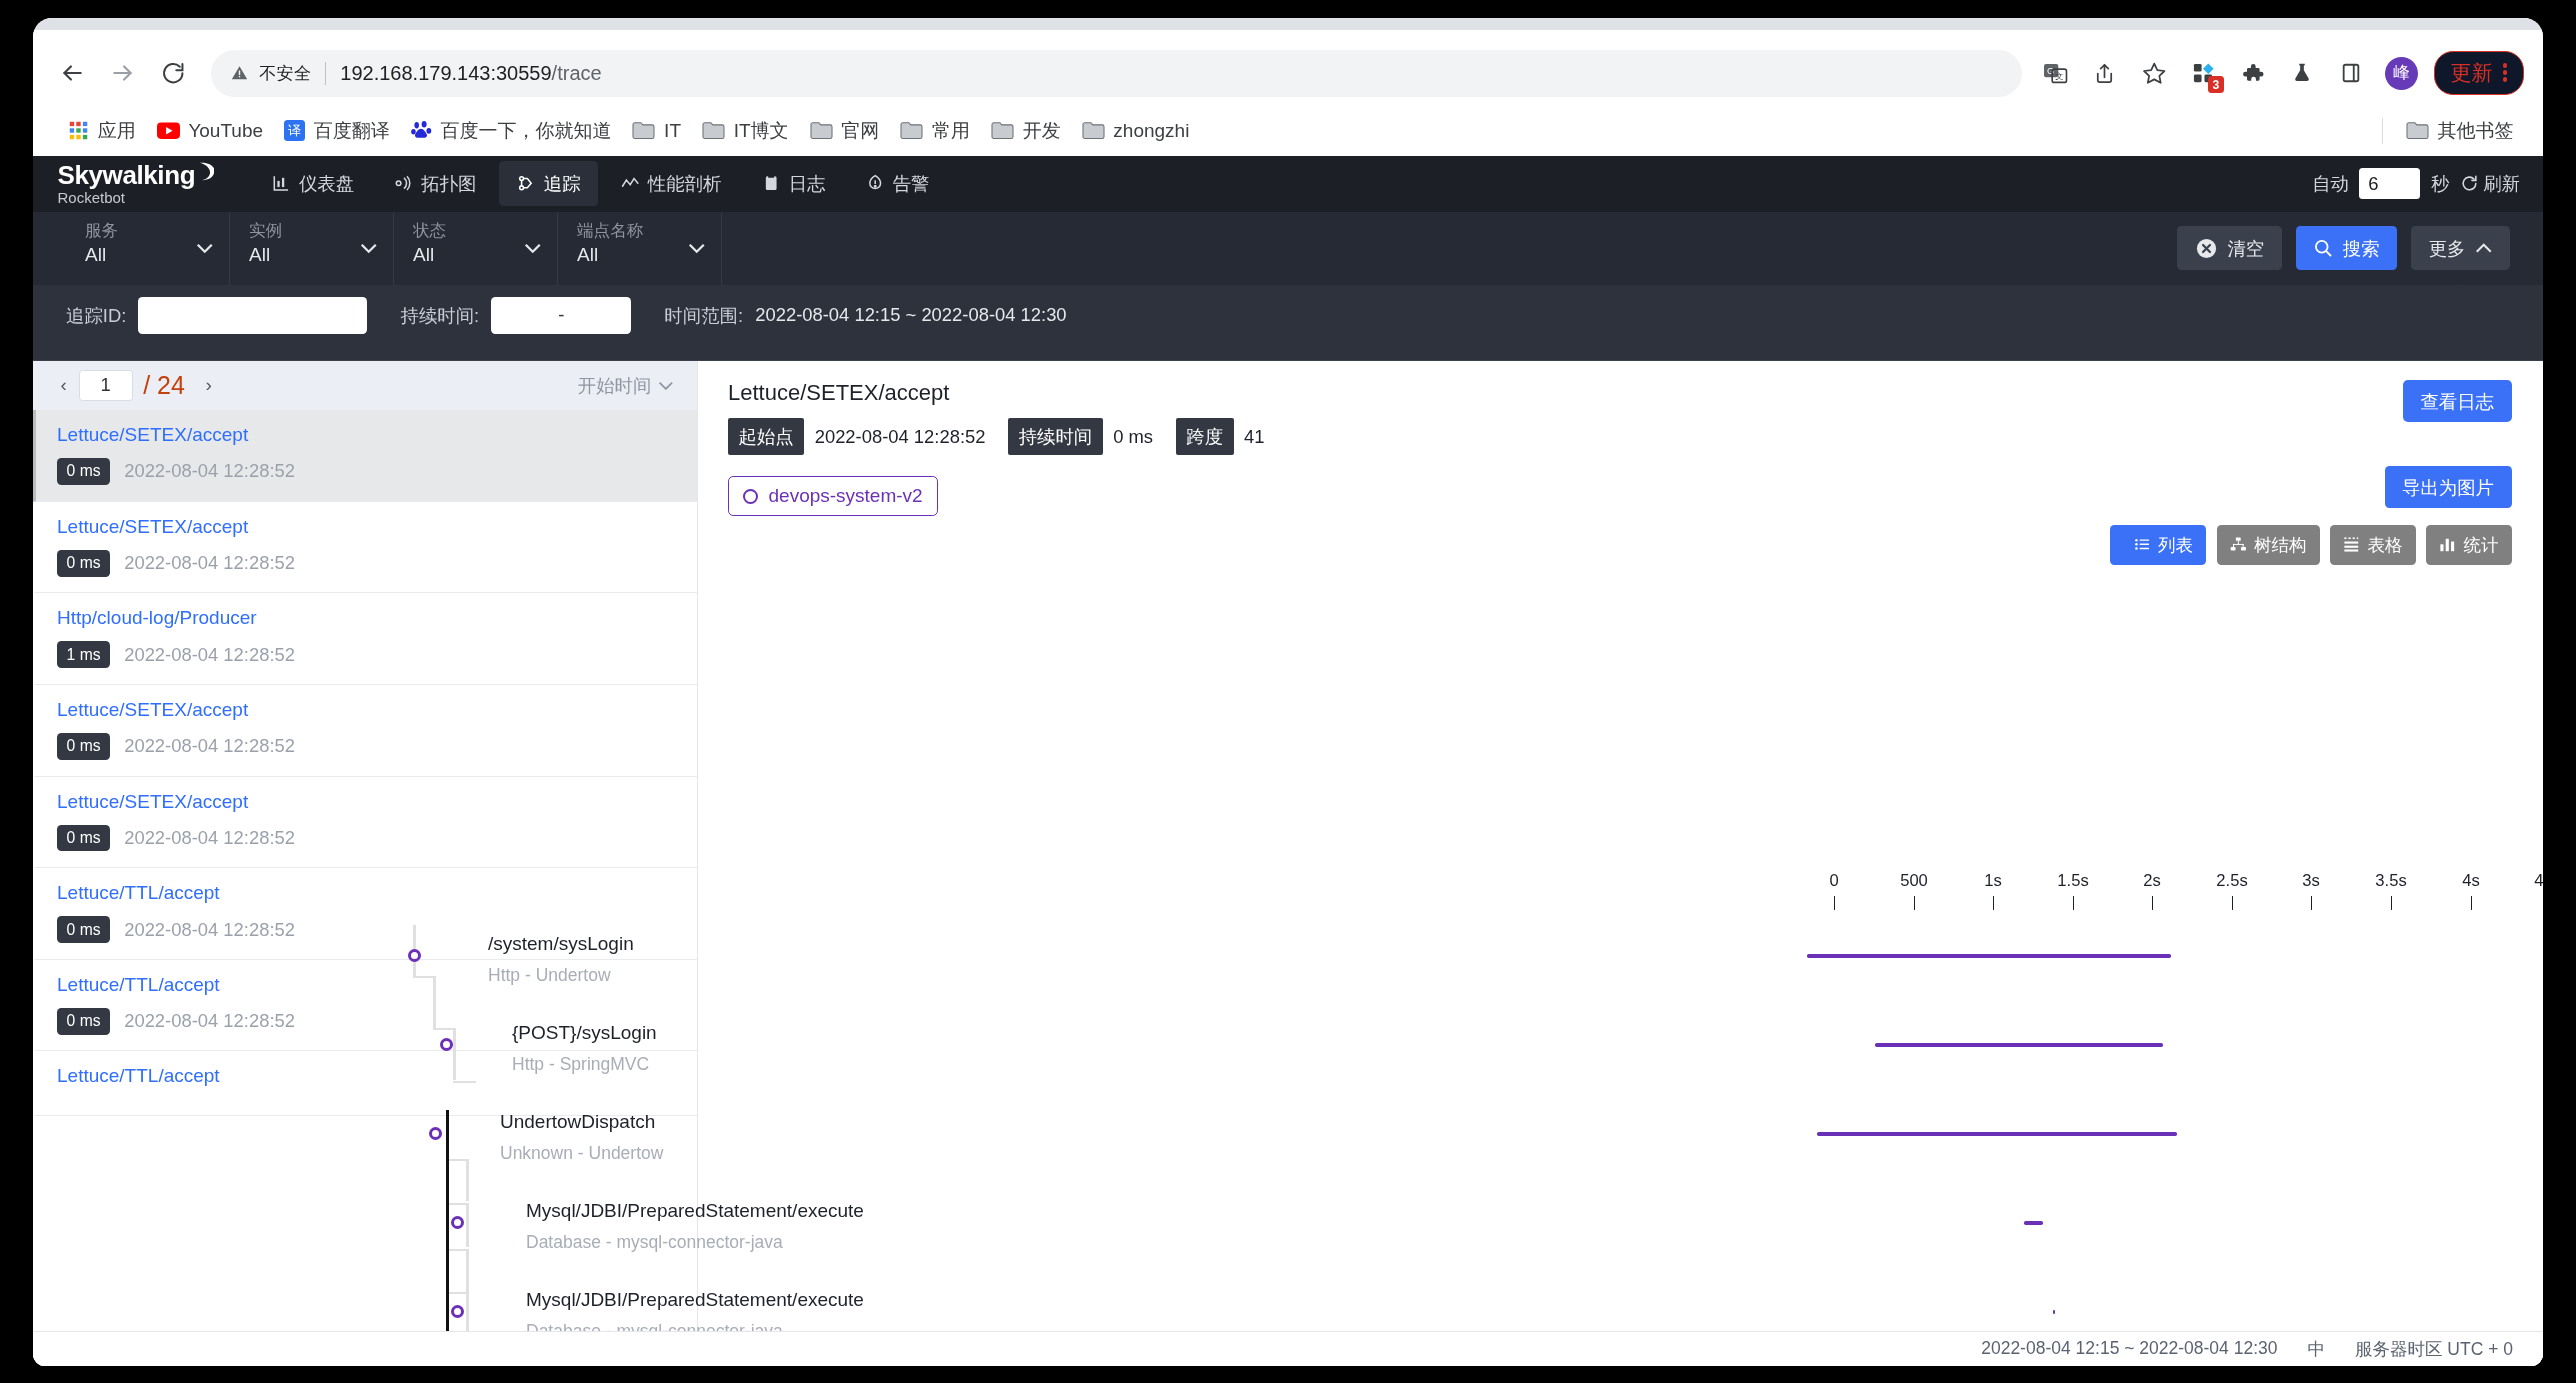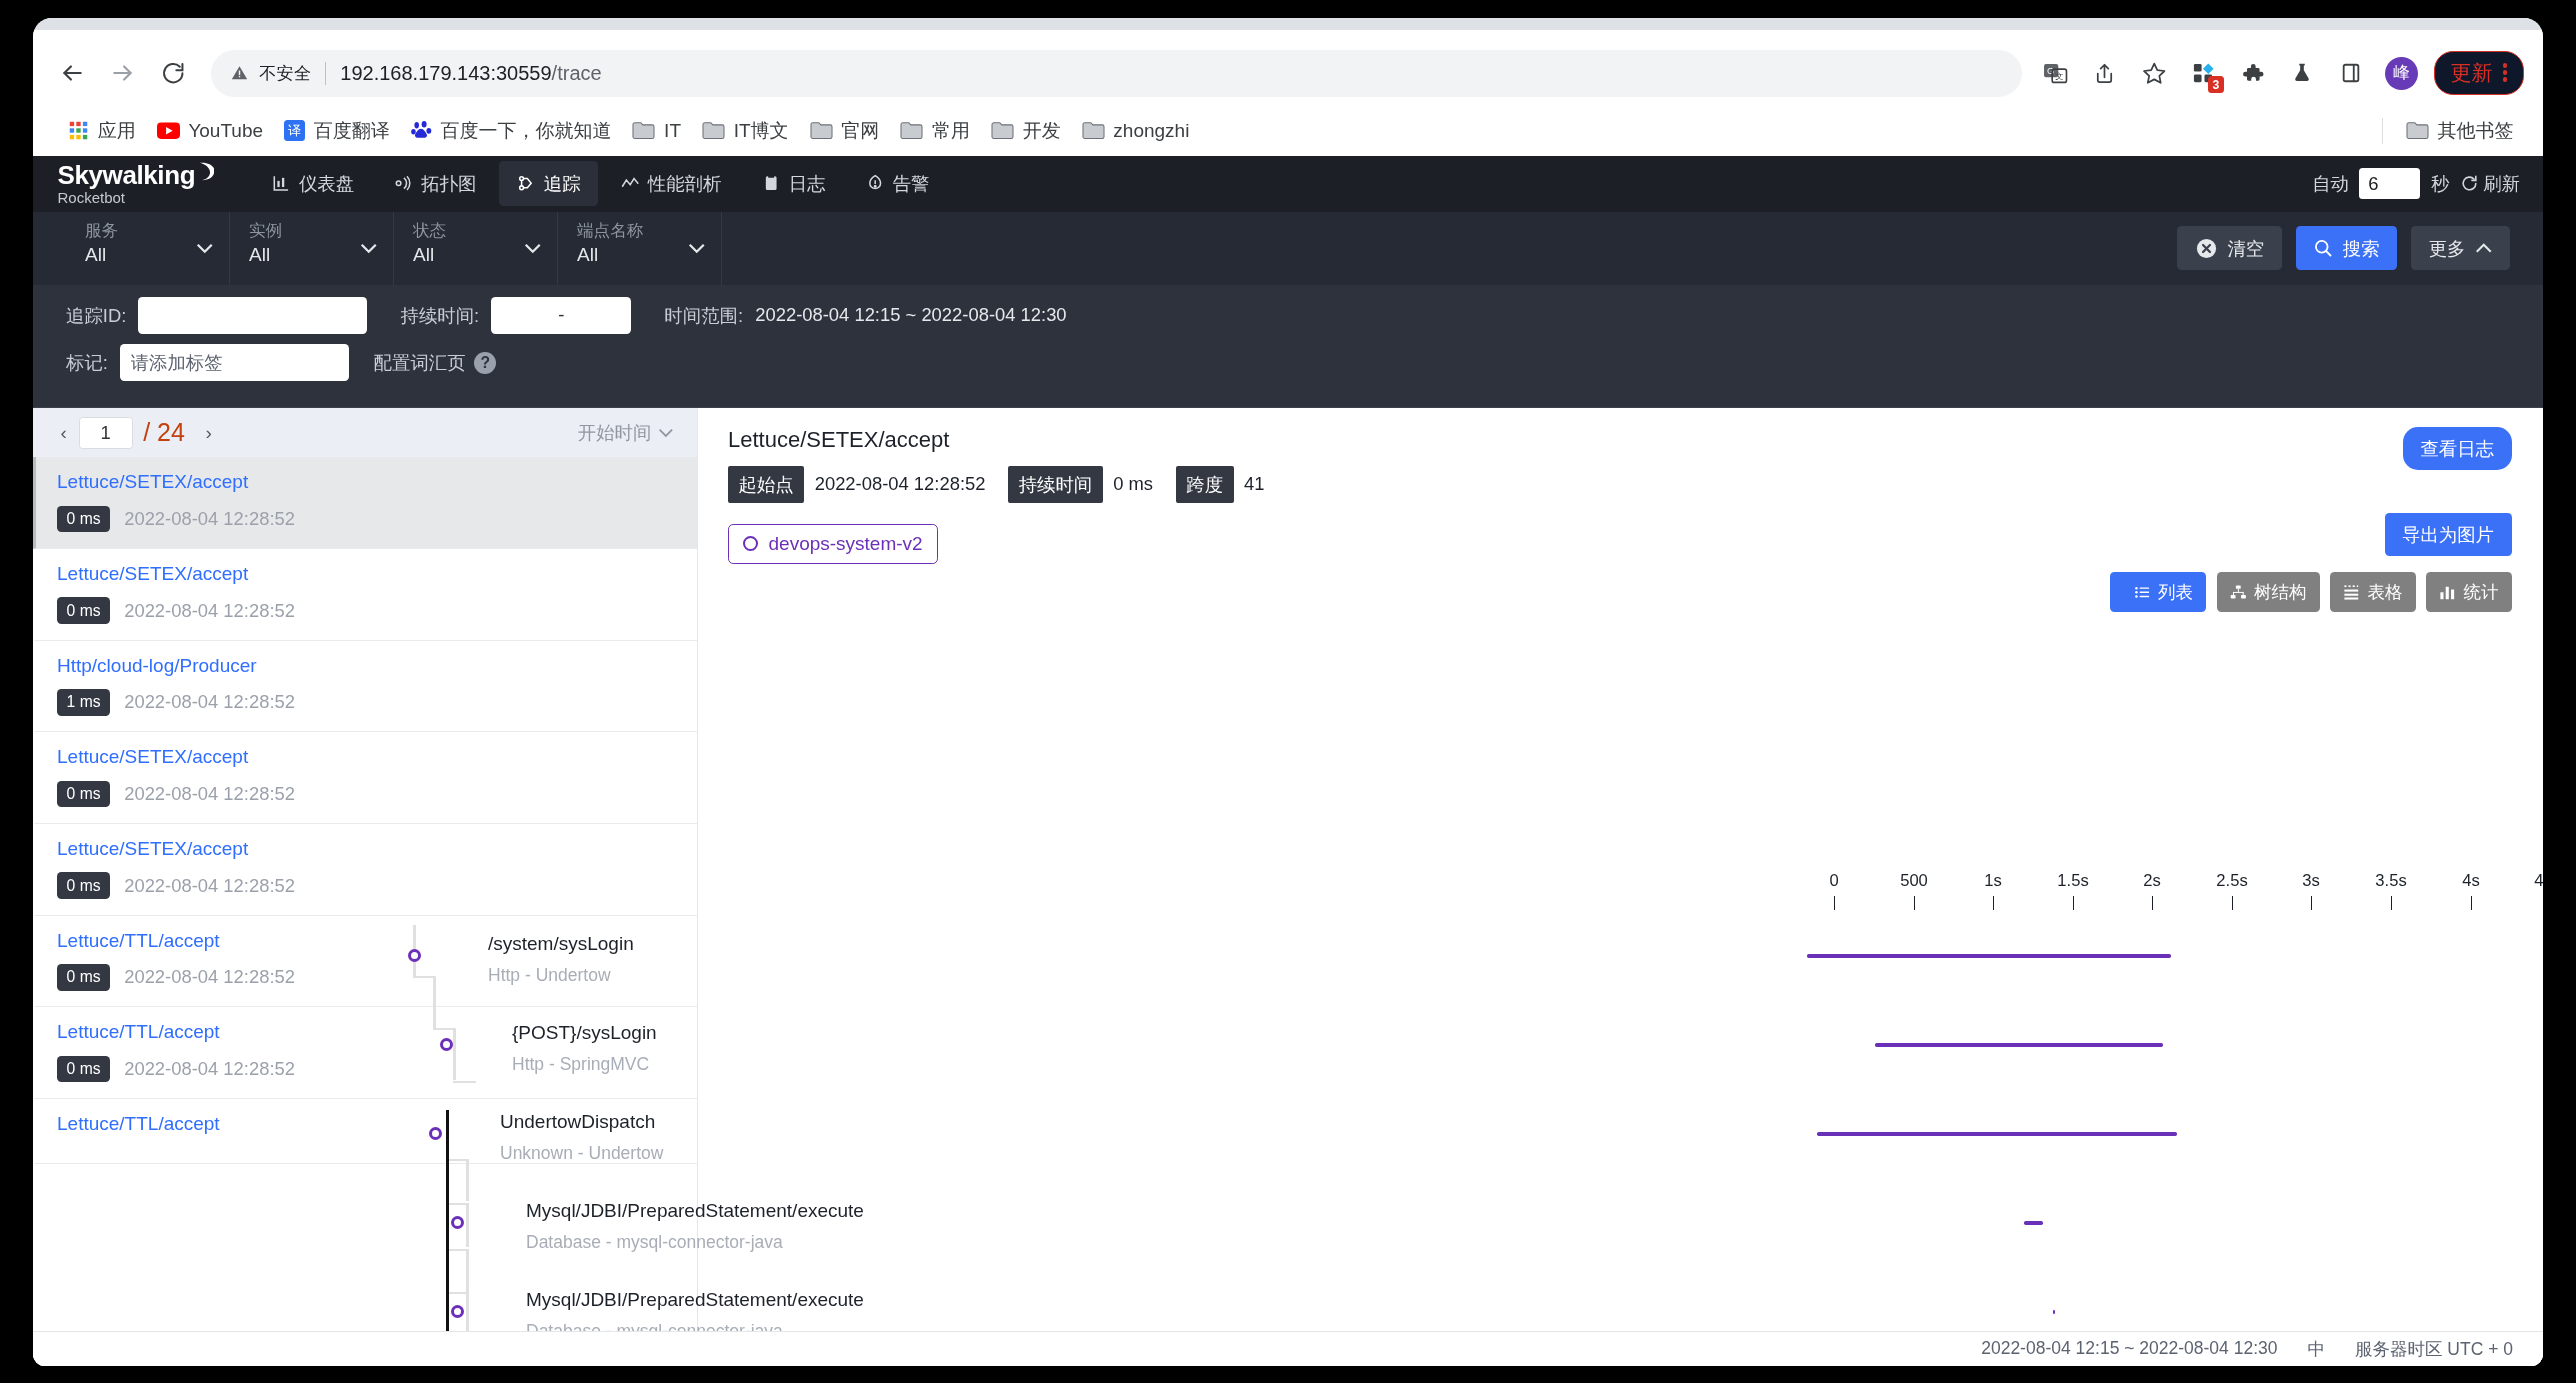--- a/index.html
+++ b/index.html
@@ -295,21 +295,21 @@
   .d-select {
     border: 1.3px solid #3b71f7; border-radius: 5.2px;
     color: #3b71f7; font-size: 18.4px;
     padding: 7.9px 12.2px; display: flex; align-items: center; gap: 12.2px;
     cursor: pointer; background: #fff;
   }
   .copy-ico { width: 23px; height: 26px; cursor: pointer; }
   .log-btn {
     position: absolute; right: 31.5px; top: 19px;
     background: #3b71f7; color: #fff; font-size: 18.4px;
-    padding: 8.7px 17.5px; border-radius: 15px; cursor: pointer;
+    padding: 8.7px 17.5px; border-radius: 5px; cursor: pointer;
   }
   .export-btn {
     position: absolute; right: 31.5px; top: 105px;
     background: #3b71f7; color: #fff; font-size: 18.4px;
     padding: 8.7px 17.5px; border-radius: 4.4px; cursor: pointer;
   }
   .d-statrow { display: flex; align-items: center; gap: 10.5px; }
   .stat-tag {
     background: #333843; color: #fff; font-size: 18.4px;
     padding: 6.1px 10.5px; border-radius: 2px;
@@ -696,28 +696,20 @@
       </div>
 
       <div class="advanced">
         <div class="adv-row">
           <span class="adv-label">追踪ID:</span>
           <input class="adv-input traceid" value="" style="">
           <span class="adv-label" style="margin-left:33px">持续时间:</span>
           <input class="adv-input duration" value="-" style="">
           <span class="adv-label" style="margin-left:33px">时间范围:</span>
           <span class="adv-text" style="margin-left:0">2022-08-04 12:15 ~ 2022-08-04 12:30</span>
-        </div>
-        <div class="adv-row">
-          <span class="adv-label">标记:</span>
-          <input class="adv-input tags" placeholder="请添加标签" style="">
-          <span class="adv-link">
-            <span>配置词汇页</span>
-            <span class="qmark">?</span>
-          </span>
         </div>
       </div>
 
       <div class="body">
 
         <div class="list-pane">
           <div class="list-head">
             <div class="pg-arrow">‹</div>
             <input class="pg-input" value="1" style="">
             <span class="pg-total">/ 24</span>

